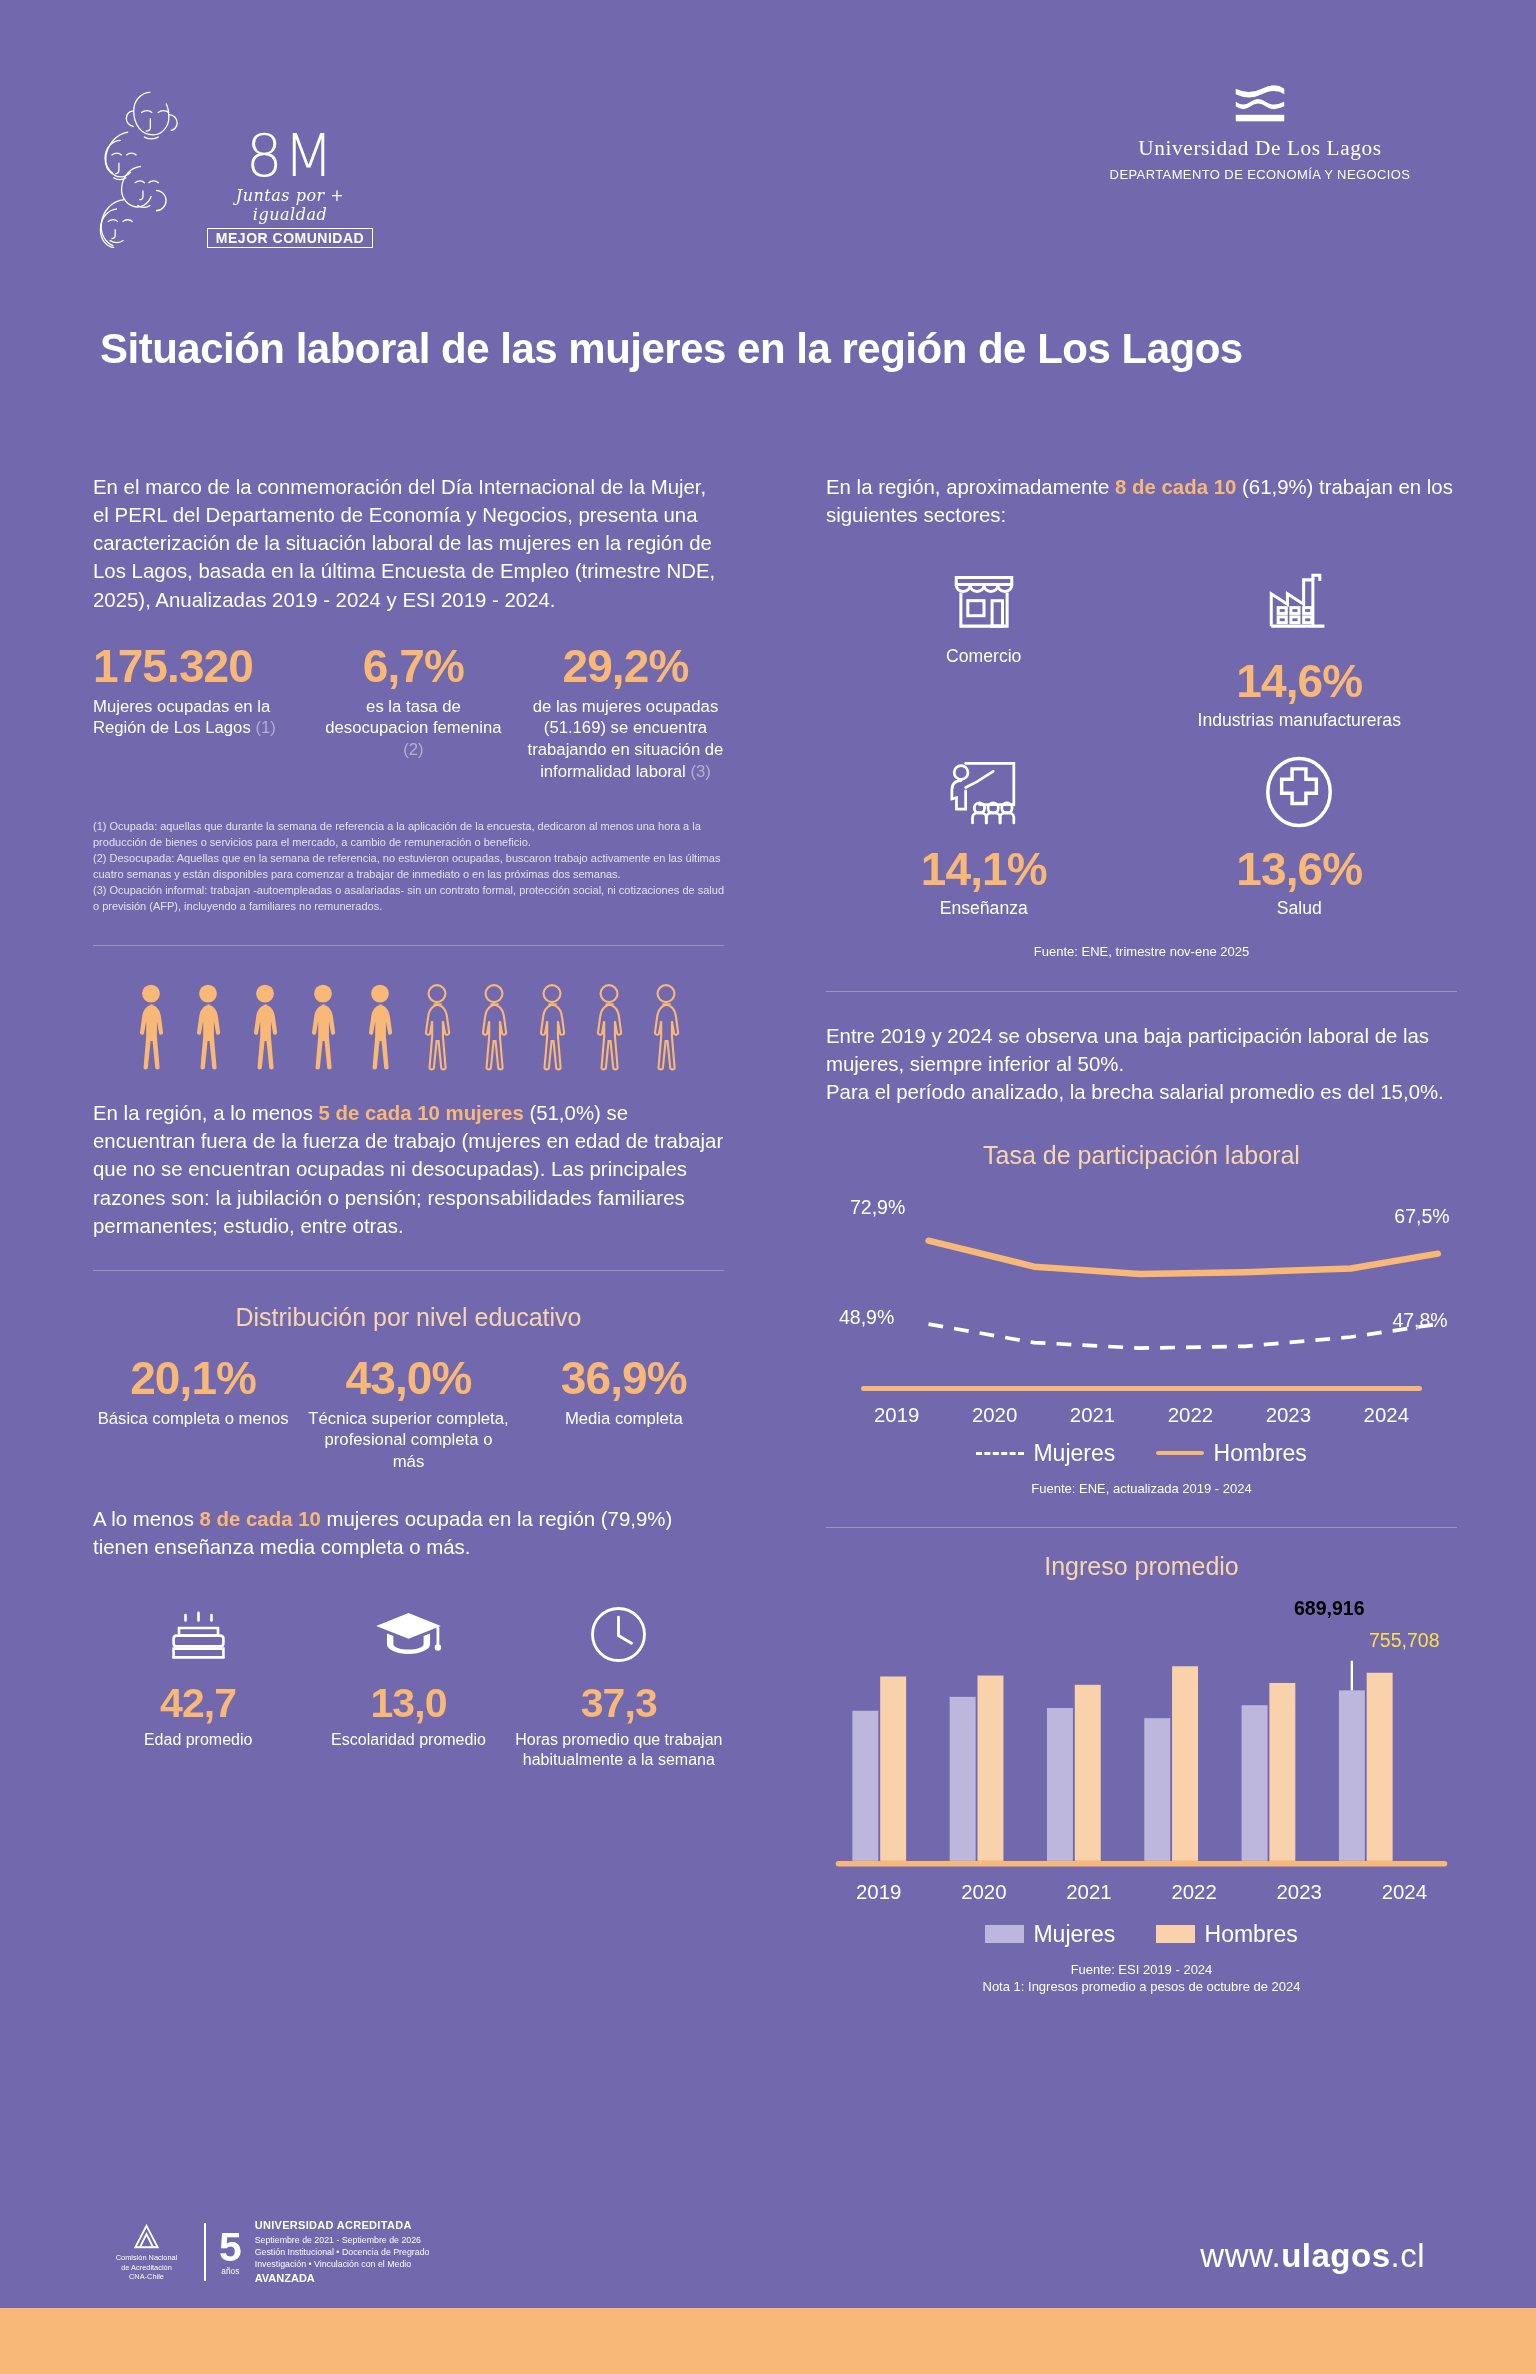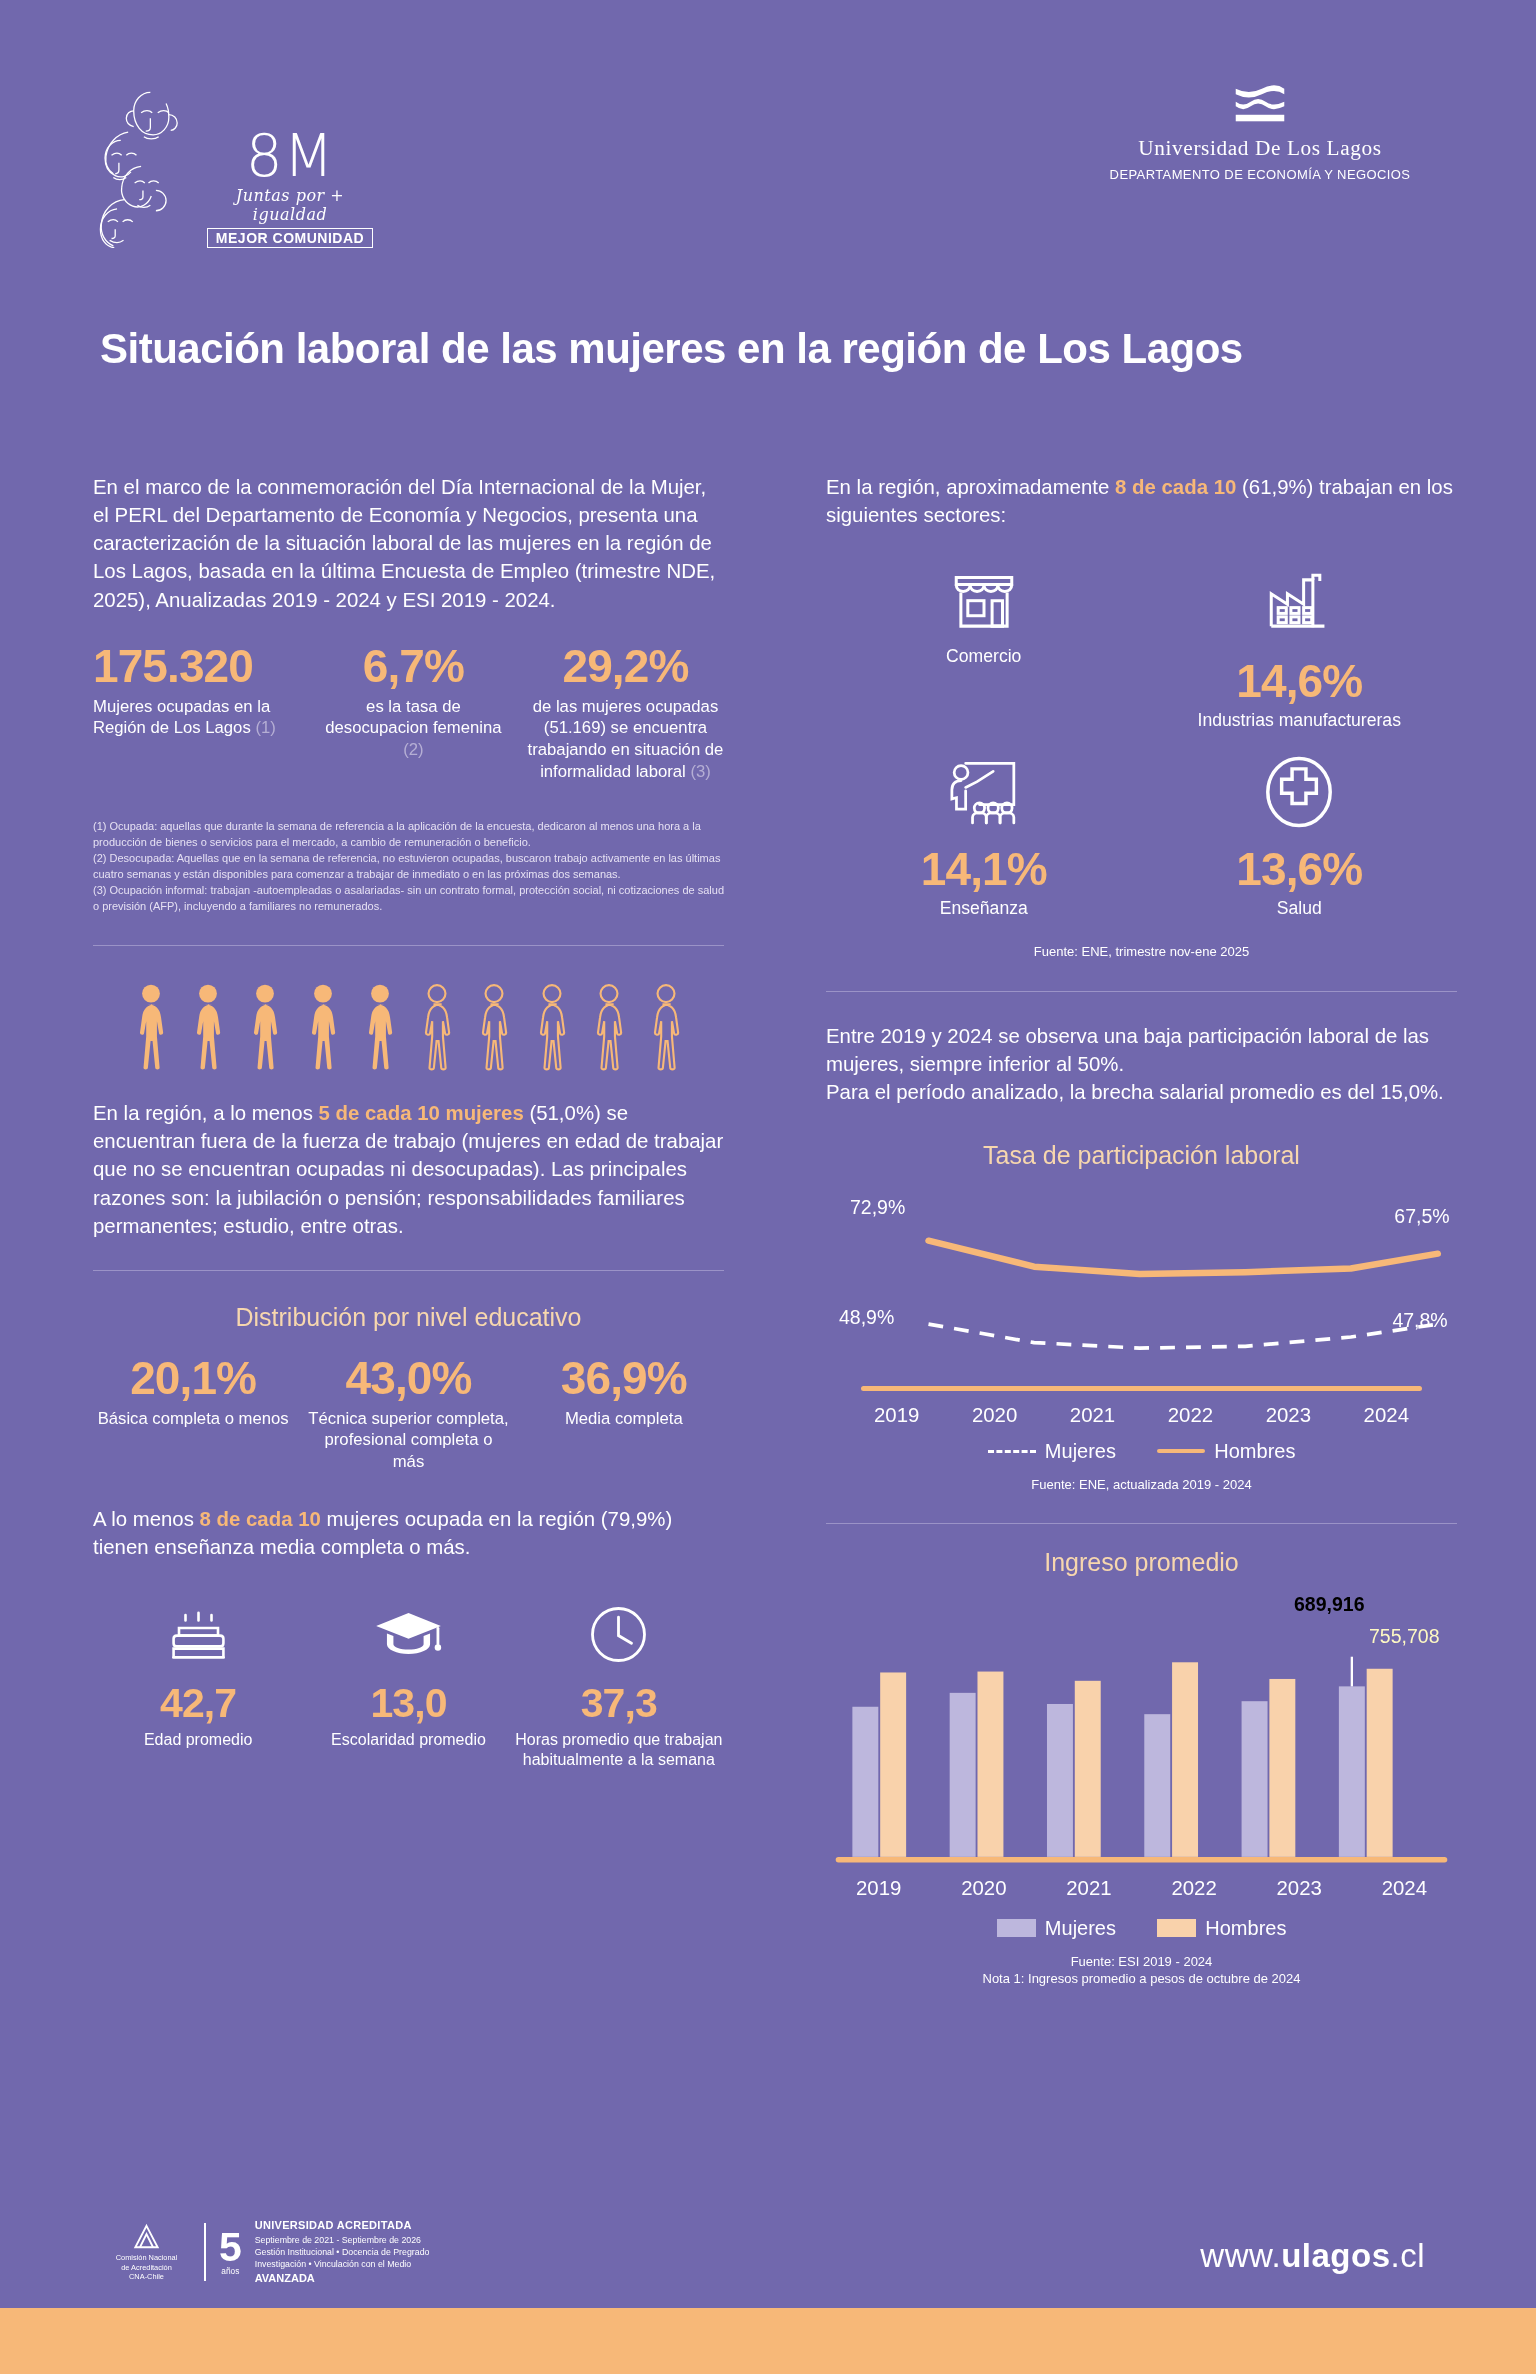--- a/index.html
+++ b/index.html
@@ -99,21 +99,21 @@
   .iconstat .ic { height: 72px; display: flex; align-items: center; justify-content: center; }
   .iconstat .nm {
     color: #f7b878; font-size: 41px; font-weight: bold; margin-top: 9.3px; letter-spacing: -0.9px;
   }
   .iconstat .lb { font-size: 16px; margin-top: 3.7px; line-height: 1.25; }
 
   
   .linechart { margin-top: 16.7px; position: relative; }
   .chart-legend {
     display: flex; justify-content: center; gap: 41px; align-items: center;
-    font-size: 20px; margin-top: 13px;
+    font-size: 23px; margin-top: 13px;
   }
   .lg-item { display: flex; align-items: center; gap: 9.3px; }
   .lg-swatch-dash {
     width: 48px; height: 0; border-top: 3.7px dashed #ffffff;
   }
   .lg-swatch-solid { width: 48px; height: 4.6px; background: #f7b878; border-radius: 2.8px; }
   .lg-swatch-box { width: 39px; height: 18.6px; }
 
   
   .barchart { margin-top: 13px; }
@@ -499,21 +499,21 @@
         <rect x="478" y="96" width="28" height="192" fill="#f9d2ab"></rect>
 
         <rect x="553" y="104" width="28" height="184" fill="#bdb7dd"></rect>
         <rect x="583" y="85" width="28" height="203" fill="#f9d2ab"></rect>
 
         <path d="M567 104 V 72" stroke="#ffffff" stroke-width="2.5"></path>
 
         <rect x="10" y="288" width="660" height="6" rx="3" fill="#f7b878"></rect>
       </svg>
       <div style="position:absolute;left:468px;top:2.8px;font-size:19.5px;font-weight:bold;color:#000000;">689,916</div>
-      <div style="position:absolute;left:543px;top:35px;font-size:19.5px;color:#fef9c3;">755,708</div>
+      <div style="position:absolute;left:543px;top:35px;font-size:19.5px;color:#fde047;">755,708</div>
     </div>
 
     <div style="display:flex;justify-content:space-between;padding:5.6px 30px 0;font-size:20.4px;">
       <span>2019</span>
       <span>2020</span>
       <span>2021</span>
       <span>2022</span>
       <span>2023</span>
       <span>2024</span>
     </div>

